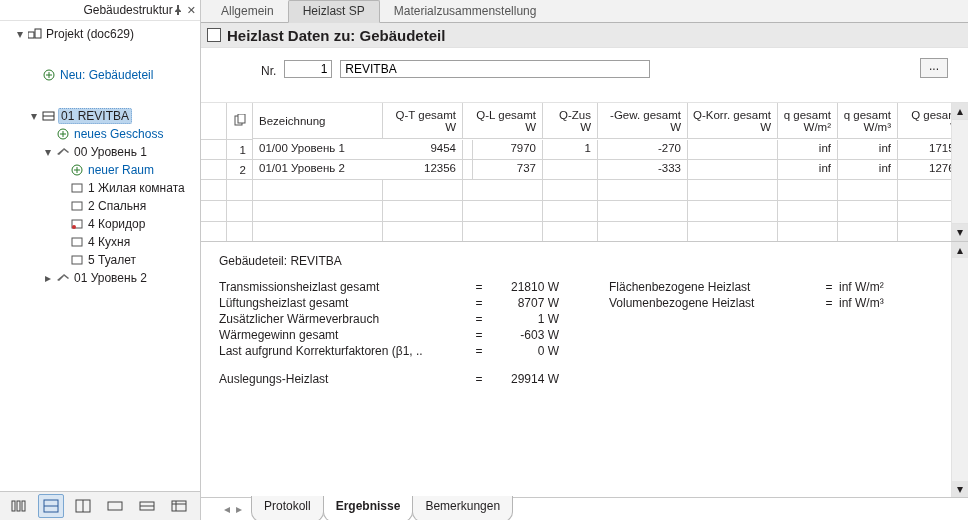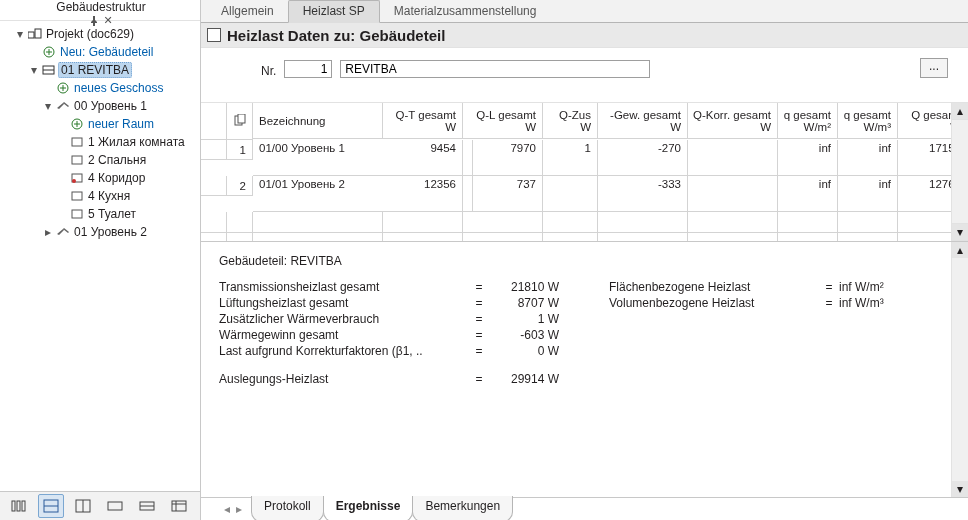--- a/index.html
+++ b/index.html
@@ -18,33 +18,33 @@
     --grid-header:#ffffff;
     --grid-border:#d3d3d3;
   }
   html,body{margin:0;padding:0;width:968px;height:520px;overflow:hidden;
     font-family:"Segoe UI",Arial,sans-serif;font-size:12px;color:var(--text);
     background:#fff;}
   .app{display:flex;width:968px;height:520px;}
   
   .left{width:220px;display:flex;flex-direction:column;border-right:1px solid var(--border);
     background:var(--panel);}
-  .left-header{height:20px;display:flex;align-items:center;justify-content:space-between;
-    padding:0 4px 0 6px;background:#ffffff;border-bottom:1px solid var(--border-light);flex-direction:column;}
+  .left-header{height:20px;display:flex;align-items:center;justify-content:flex-end;
+    padding:0 4px 0 6px;background:#ffffff;border-bottom:1px solid var(--border-light);}
   .left-header .pin{display:flex;gap:4px;align-items:center;}
   .tree{flex:1;overflow:auto;padding:4px 0 4px 0;}
   .tree ul{list-style:none;margin:0;padding:0;}
   .tree li{white-space:nowrap;}
   .tree .row{display:flex;align-items:center;height:18px;gap:2px;}
   .tree .tw{width:12px;display:inline-flex;justify-content:center;cursor:default;color:#555;}
   .tree .ic{width:14px;height:14px;display:inline-flex;align-items:center;justify-content:center;}
   .tree .label{padding:0 2px;}
   .tree .link{color:var(--link);}
   .tree .sel{background:var(--tree-sel);border:1px dotted var(--tree-sel-border);border-radius:2px;}
-  .ind1{padding-left:14px;} .ind2{padding-left:28px;} .ind3{padding-left:42px;} .ind4{padding-left:56px;}
+  .ind1{padding-left:14px;} .ind2{padding-left:28px;margin-top:23px;} .ind3{padding-left:42px;} .ind4{padding-left:56px;}
   .left-bottom-tabs{height:28px;background:var(--tab-bar);display:flex;align-items:center;
     gap:6px;padding:0 6px;border-top:1px solid var(--border);}
   .lbt{width:24px;height:22px;display:inline-flex;align-items:center;justify-content:center;
     border:1px solid transparent;border-radius:2px;}
   .lbt.active{background:#d9e6f3;border-color:#7ba7d1;}
 
   
   .right{flex:1;display:flex;flex-direction:column;background:#fff;}
   .tabs-top{height:22px;background:var(--tab-bar);display:flex;align-items:flex-end;
     border-bottom:1px solid var(--tab-border);padding-left:6px;gap:0;}
@@ -72,21 +72,21 @@
     border-right:1px solid var(--grid-border);border-bottom:1px solid var(--grid-border);
     padding:2px 6px;box-sizing:border-box;overflow:hidden;white-space:nowrap;}
   .grid .hcell{background:var(--grid-header);height:36px;display:flex;align-items:center;
     justify-content:flex-end;text-align:right;}
   .grid .hl{justify-content:flex-start;text-align:left;}
   .grid .rowh{background:#fff;height:20px;text-align:right;display:flex;
     align-items:center;justify-content:flex-end;}
   .grid .corner1,.grid .corner2{background:#fff;height:36px;
     border-right:1px solid var(--grid-border);border-bottom:1px solid var(--grid-border);
     display:flex;align-items:center;justify-content:center;}
-  .grid .rcell{height:36px;text-align:right;}
+  .grid .rcell{height:20px;text-align:right;}
   .grid .rcell.left{text-align:left;}
   .grid .empty{height:20px;border-right:1px solid var(--grid-border);
     border-bottom:1px solid var(--grid-border);}
   .vscroll{position:absolute;right:0;top:0;width:16px;height:100%;
     background:#f0f0f0;border-left:1px solid var(--border-light);}
   .vscroll .btn{height:16px;display:flex;align-items:center;justify-content:center;
     background:#e5e5e5;border-bottom:1px solid var(--border-light);cursor:default;}
   .vscroll .btn:last-child{position:absolute;bottom:0;width:100%;border-top:1px solid var(--border-light);}
   .copy-ic{width:14px;height:14px;}
 

